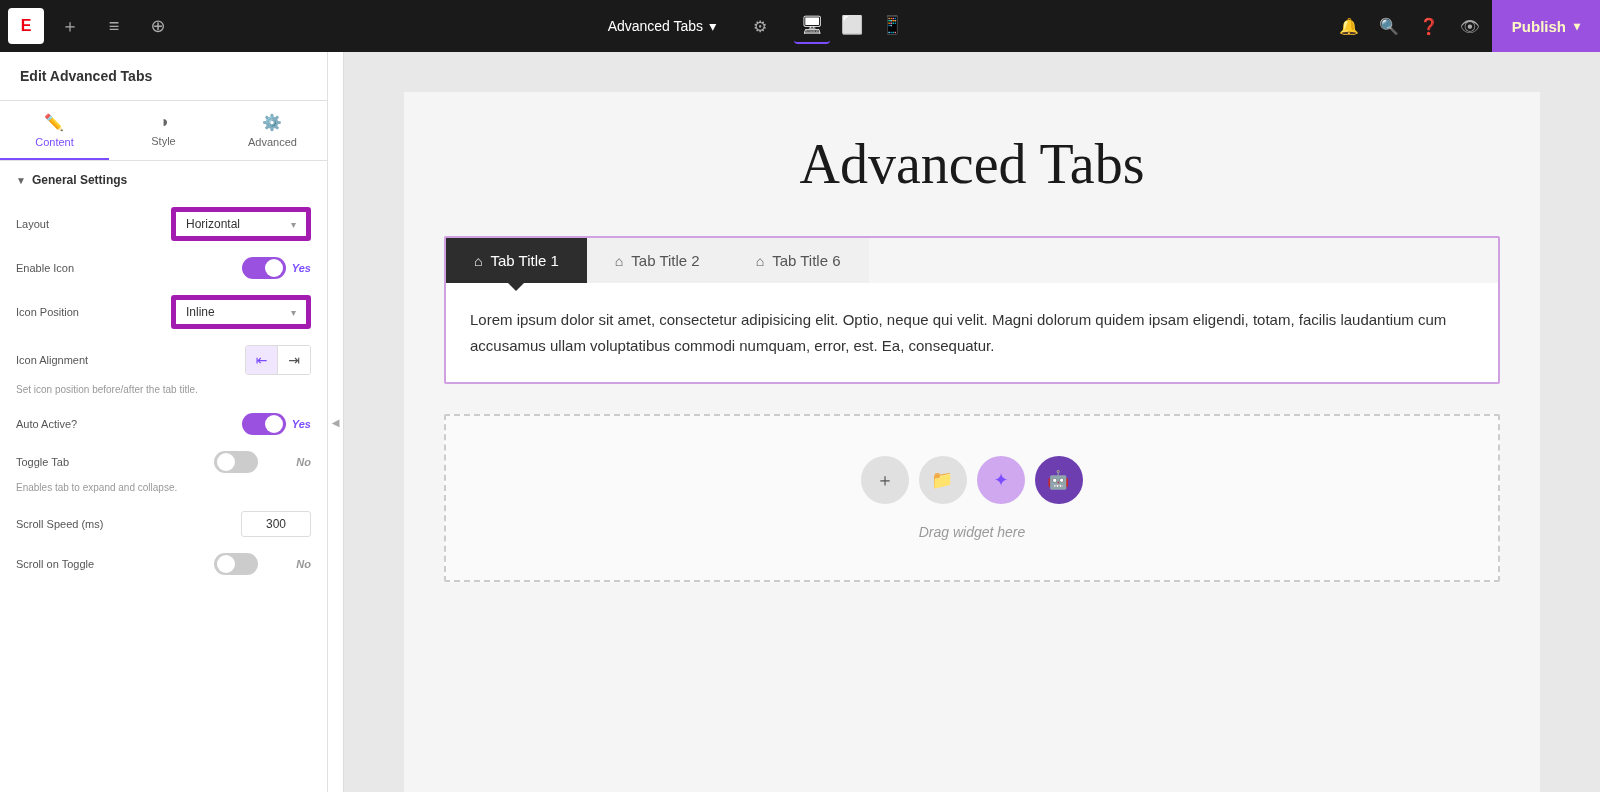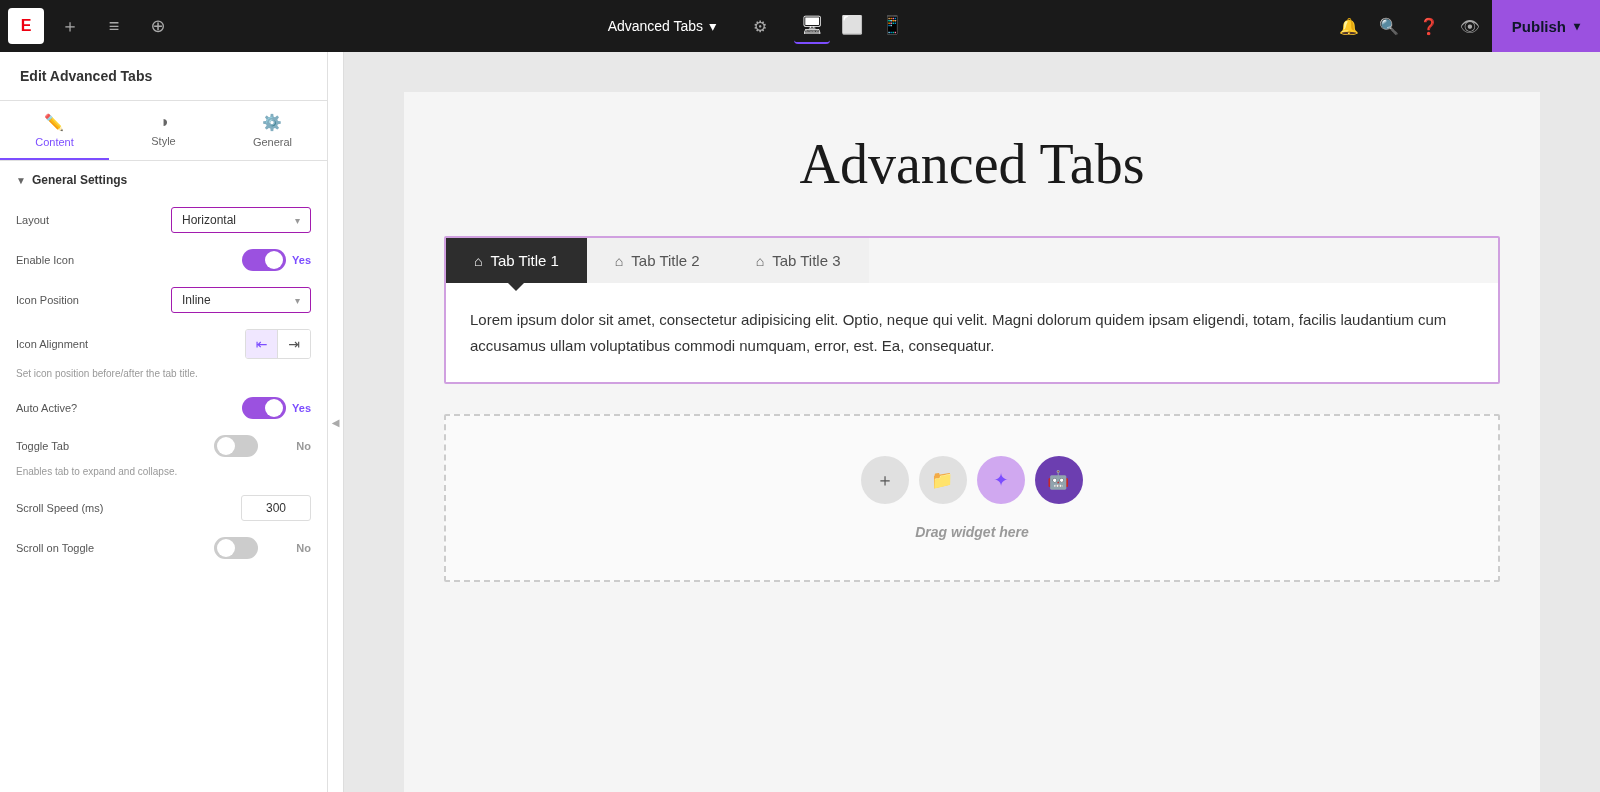--- a/index.html
+++ b/index.html
@@ -62,21 +62,21 @@
       display: flex; align-items: center; gap: 4px; padding-right: 0;
     }
     .topbar-right-icon {
       width: 36px; height: 36px;
       display: flex; align-items: center; justify-content: center;
       color: #aaa; font-size: 16px; cursor: pointer;
     }
     .publish-btn {
       height: 52px;
       background: #9b51e0;
-      color: #0f172a;
+      color: #fef9c3;
       border: none;
       font-size: 15px;
       font-weight: 600;
       padding: 0 20px;
       cursor: pointer;
       display: flex; align-items: center; gap: 8px;
     }
     .publish-btn .chevron { font-size: 12px; }
 
     
@@ -151,21 +151,21 @@
     .setting-hint {
       font-size: 10px;
       color: #999;
       padding: 0 16px 8px;
       line-height: 1.4;
     }
 
     
     .dropdown-select {
       display: flex; align-items: center; justify-content: space-between;
-      border: 1px solid #a21caf;
+      border: 5px solid #a21caf;
       border-radius: 3px;
       padding: 5px 10px;
       font-size: 12px;
       color: #333;
       background: #fff;
       width: 140px;
       cursor: pointer;
     }
     .dropdown-select .caret { font-size: 10px; color: #999; }
 
@@ -187,20 +187,21 @@
       border-radius: 50%;
       position: absolute;
       top: 2px;
       transition: left 0.2s;
     }
     .toggle.on .toggle-knob { left: 23px; }
     .toggle.off .toggle-knob { left: 3px; }
     .toggle-label {
       font-size: 11px;
       font-weight: 600;
+      font-style: italic;
     }
     .toggle.on + .toggle-label { color: #7c4dff; }
     .toggle.off + .toggle-label { color: #999; margin-left: 32px; }
 
     
     .align-btns {
       display: flex; gap: 0;
       border: 1px solid #ddd;
       border-radius: 3px;
       overflow: hidden;
@@ -314,21 +315,20 @@
       font-size: 18px;
       cursor: pointer;
     }
     .drag-icon-btn.gray { background: #e0e0e0; color: #555; }
     .drag-icon-btn.purple { background: #d0a8f0; color: #7c4dff; }
     .drag-icon-btn.dark-purple { background: #6c3eb0; color: #fff; }
     .drag-label {
       font-size: 14px;
       color: #999;
       font-style: italic;
-      font-weight: bold;
     }
 
     
     .sidebar::-webkit-scrollbar { width: 4px; }
     .sidebar::-webkit-scrollbar-track { background: #f0f0f0; }
     .sidebar::-webkit-scrollbar-thumb { background: #ccc; border-radius: 2px; }
   </style>
 </head>
 <body>
 
@@ -398,21 +398,21 @@
       <div class="sidebar-tab active">
         <span class="sidebar-tab-icon">✏️</span>
         <span>Content</span>
       </div>
       <div class="sidebar-tab">
         <span class="sidebar-tab-icon">◑</span>
         <span>Style</span>
       </div>
       <div class="sidebar-tab">
         <span class="sidebar-tab-icon">⚙️</span>
-        <span>General</span>
+        <span>Advanced</span>
       </div>
     </div>
 
     <div class="sidebar-content">
 
       <div class="section-header">
         <span class="arrow">▼</span>
         <span>General Settings</span>
       </div>
 
@@ -509,21 +509,21 @@
           <div class="tab-btn active">
             <span class="tab-btn-icon">⌂</span>
             <span>Tab Title 1</span>
           </div>
           <div class="tab-btn">
             <span class="tab-btn-icon">⌂</span>
             <span>Tab Title 2</span>
           </div>
           <div class="tab-btn">
             <span class="tab-btn-icon">⌂</span>
-            <span>Tab Title 3</span>
+            <span>Tab Title 6</span>
           </div>
         </div>
         <div class="tabs-content">
           <p>Lorem ipsum dolor sit amet, consectetur adipisicing elit. Optio, neque qui velit. Magni dolorum quidem ipsam eligendi, totam, facilis laudantium cum accusamus ullam voluptatibus commodi numquam, error, est. Ea, consequatur.</p>
         </div>
       </div>
 
       <div class="drag-area">
         <div class="drag-icons">
           <div class="drag-icon-btn gray">

